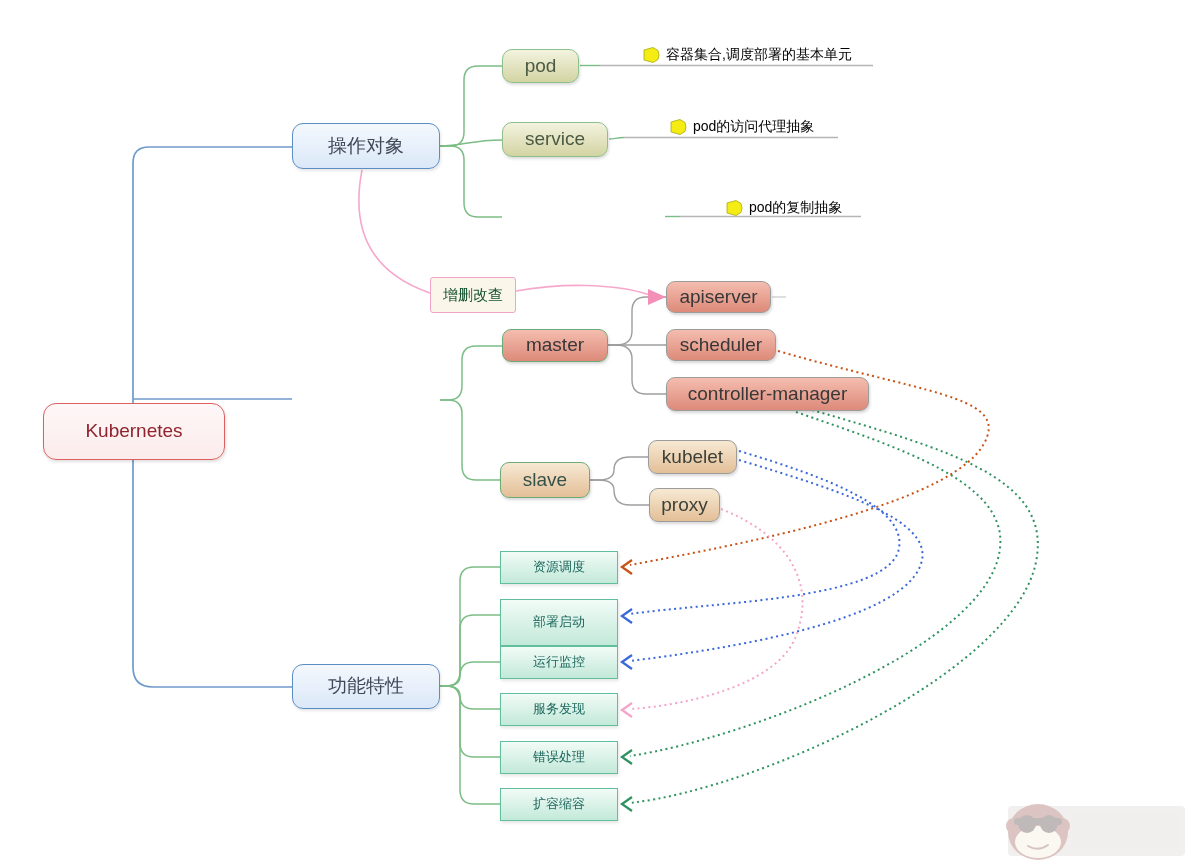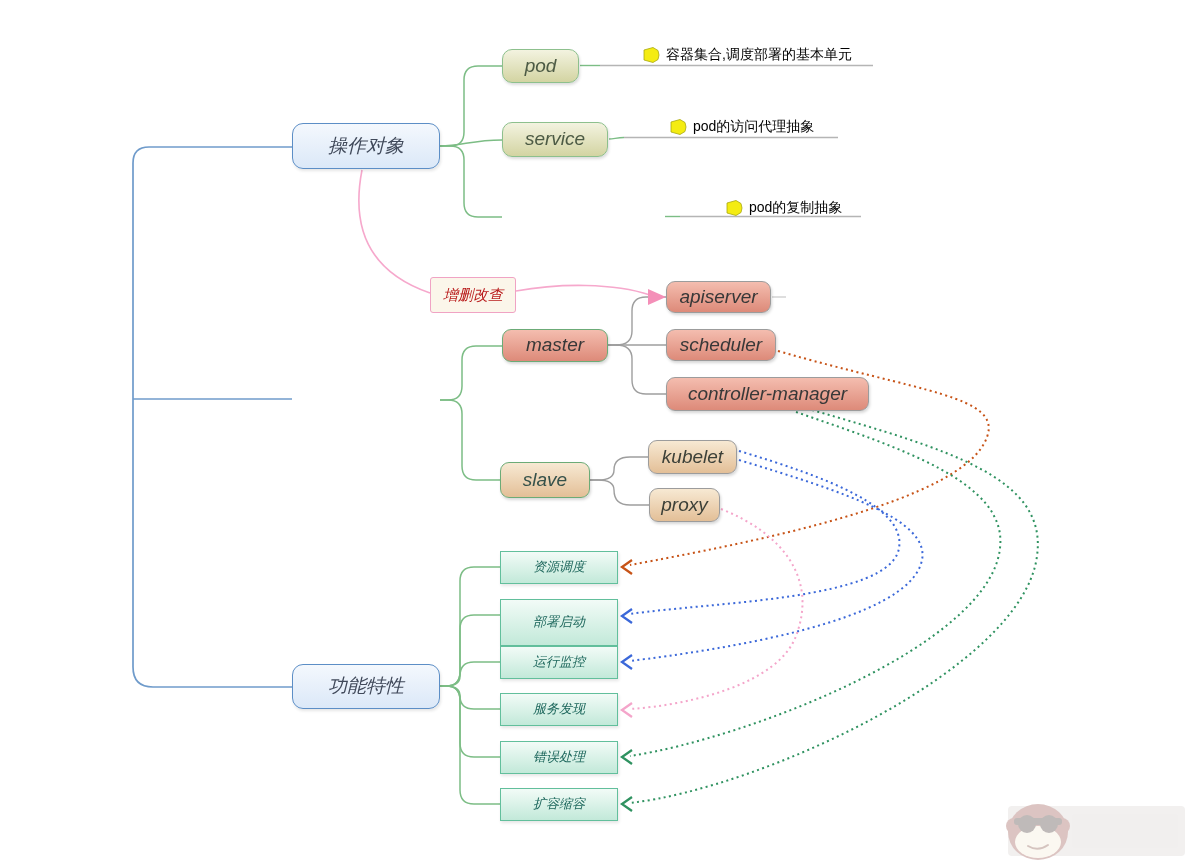--- a/index.html
+++ b/index.html
@@ -4,21 +4,21 @@
 <style>
   html,body{margin:0;padding:0;background:#fff;}
   #canvas{
     position:relative;width:1185px;height:864px;background:#ffffff;overflow:hidden;
     font-family:"Liberation Sans","DejaVu Sans",sans-serif;
   }
   #wires{position:absolute;left:0;top:0;z-index:0;}
   .node{
     position:absolute;box-sizing:border-box;z-index:2;
     display:flex;align-items:center;justify-content:center;text-align:center;
-    line-height:1.3;cursor:default;font-style:italic;
+    line-height:1.3;cursor:default;
   }
   .rootnode{
     background:linear-gradient(#fef7f7,#fcecec);
     border:1.6px solid #dd5f5f;border-radius:13px;
     color:#8e2430;font-size:19px;box-shadow:1px 2px 3px rgba(0,0,0,.12);
   }
   .blue{
     background:linear-gradient(#f4f8fd,#dbe8f8);
     border:1.5px solid #5c8ec6;border-radius:11px;
     color:#40495a;font-size:19px;box-shadow:1px 2px 3px rgba(0,0,0,.10);
@@ -41,21 +41,21 @@
   }
   .tan.greenborder{border-color:#6cab77;color:#35514a;}
   .teal{
     background:linear-gradient(#f2fbf7,#c2e9d9);
     border:1.4px solid #62bf9c;border-radius:0;
     color:#1d675c;font-size:13px;box-shadow:1px 2px 3px rgba(0,0,0,.10);
   }
   .cream{
     background:#fbf6ea;
     border:1.5px solid #f0a3c4;border-radius:3px;
-    color:#b91c1c;font-size:15px;
+    color:#14532d;font-size:15px;
   }
   .notelabel{
     position:absolute;z-index:2;display:flex;align-items:center;gap:6px;
     font-size:14px;color:#000000;white-space:nowrap;
   }
   .wm{position:absolute;z-index:1;}
 </style>
 </head>
 <body>
 
@@ -113,20 +113,23 @@
     <path d="M721,509 C782,533 818,578 796,636 C778,684 690,705 630,709" fill="none" stroke="#f4a5ca" stroke-width="2" stroke-dasharray="2 3.4"></path>
     <path d="M632,703 L622,710 L632,717" fill="none" stroke="#f4a5ca" stroke-width="2.3"></path>
 
     <path d="M796,412 C900,448 1008,482 1000,548 C990,645 748,738 630,756" fill="none" stroke="#2f9260" stroke-width="2" stroke-dasharray="2 3.4"></path>
     <path d="M632,750 L622,757 L632,764" fill="none" stroke="#2f9260" stroke-width="2.3"></path>
 
     <path d="M812,410 C950,450 1048,478 1037,556 C1023,668 762,788 630,803" fill="none" stroke="#2f9260" stroke-width="2" stroke-dasharray="2 3.4"></path>
     <path d="M632,797 L622,804 L632,811" fill="none" stroke="#2f9260" stroke-width="2.3"></path>
   </svg>
 
+  <div class="node rootnode" style="left:43px;top:403px;width:182px;height:57px;">
+      <span>Kubernetes</span>
+    </div>
 
   <div class="node blue" style="left:292px;top:123px;width:148px;height:46px;">
       <span>操作对象</span>
     </div>
   <div class="node blue" style="left:292px;top:664px;width:148px;height:45px;">
       <span>功能特性</span>
     </div>
 
   <div class="node olive" style="left:502px;top:49px;width:77px;height:34px;">
       <span>pod</span>

